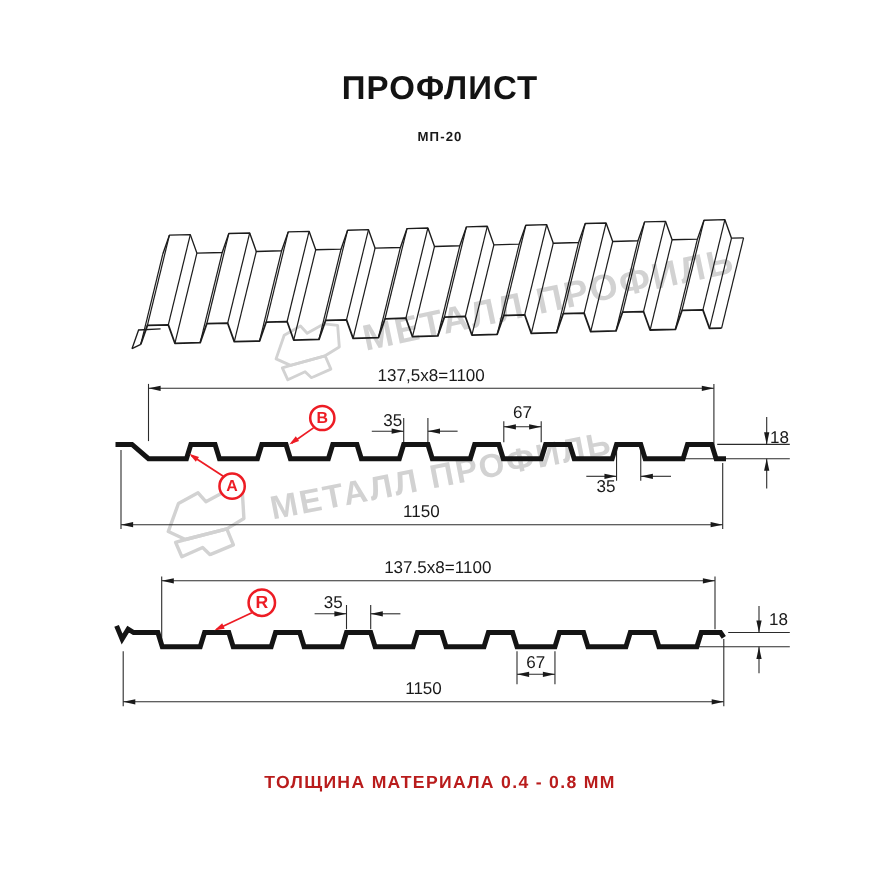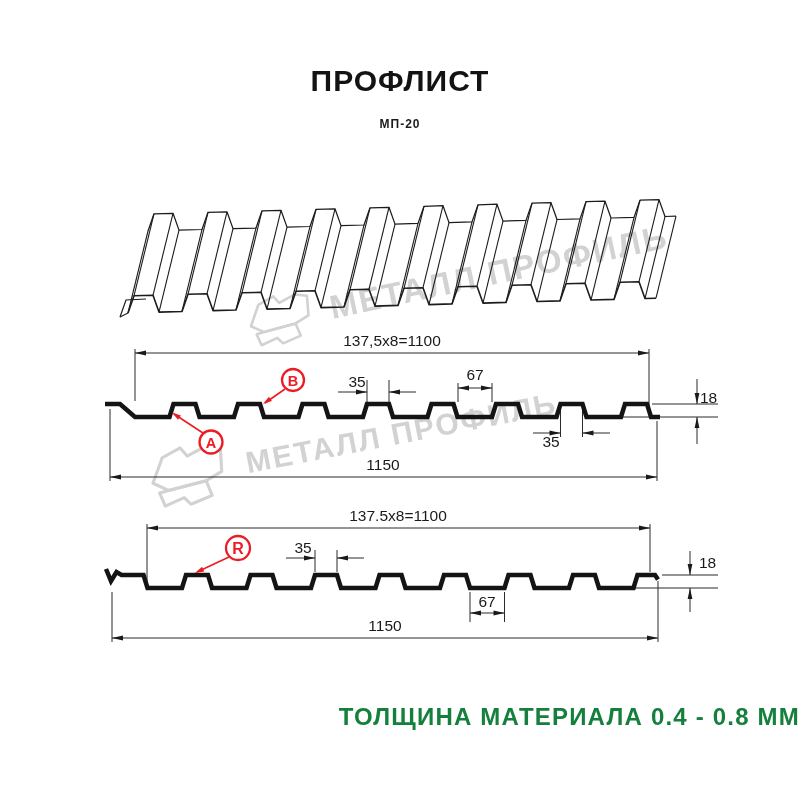--- a/index.html
+++ b/index.html
@@ -2,22 +2,22 @@
 <html><head>
 <meta charset="utf-8">
 <style>
   html,body{margin:0;padding:0;background:#fff;}
   .page{position:relative;width:800px;height:800px;background:#ffffff;overflow:hidden;
         font-family:"Liberation Sans",sans-serif;}
   .title{position:absolute;top:64px;left:0;width:100%;text-align:center;
          font-size:30px;font-weight:800;letter-spacing:1px;color:#131313;z-index:3;}
   .subtitle{position:absolute;top:117px;left:0;width:100%;text-align:center;
          font-size:12px;font-weight:600;letter-spacing:1px;color:#1a1a1a;z-index:3;}
-  .footer{position:absolute;top:703px;left:0;width:100%;text-align:right;
-         font-size:24px;font-weight:700;letter-spacing:1.2px;color:#15803d;z-index:3;}
+  .footer{position:absolute;top:703px;left:0;width:100%;text-align:center;
+         font-size:16px;font-weight:700;letter-spacing:1.2px;color:#b91c1c;z-index:3;}
   .wm{position:absolute;display:flex;align-items:center;gap:14px;color:#d2d2d2;
       font-weight:700;white-space:nowrap;z-index:1;}
   .wm .logo{flex:0 0 auto;}
   .wm1{left:246px;top:300px;transform:rotate(-12deg);transform-origin:0 50%;
        font-size:33px;letter-spacing:2px;}
   .wm2{left:146px;top:452px;transform:rotate(-11deg);transform-origin:0 50%;
        font-size:30px;letter-spacing:2px;}
   svg.canvas{position:absolute;left:0;top:0;z-index:2;}
   .dim-text{font-family:"Liberation Sans",sans-serif;font-size:15.5px;fill:#1a1a1a;}
   .red-ln{stroke:#ed1c24;stroke-width:1.6;}

